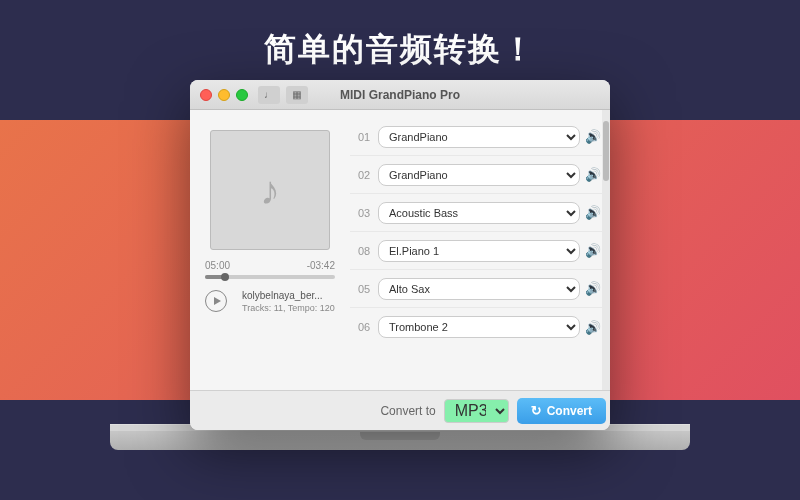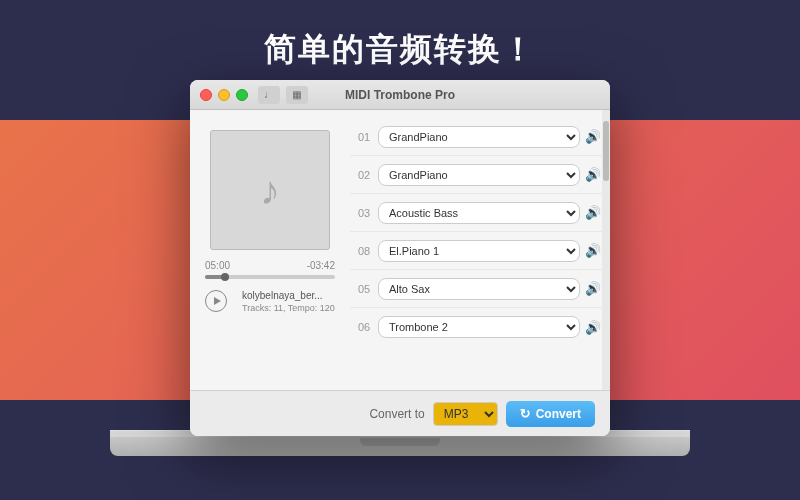--- a/index.html
+++ b/index.html
@@ -289,39 +289,39 @@
       border-radius: 3px;
       margin: 1px auto;
       position: relative;
       top: 10px;
     }
 
     
     .bottom-bar {
       background: #ebebeb;
       border-top: 1px solid #d0d0d0;
-      height: 46px;
+      height: 40px;
       display: flex;
       align-items: center;
       justify-content: flex-end;
-      padding: 0 15px;
+      padding: 0 4px;
       gap: 8px;
     }
 
     .convert-label {
       font-size: 12px;
       color: #666;
     }
 
     .format-select {
       height: 24px;
-      font-size: 12px;
+      font-size: 16px;
       border: 1px solid #ccc;
       border-radius: 4px;
-      background: #eab308;
+      background: #86efac;
       padding: 0 6px;
       color: #333;
       cursor: pointer;
       width: 65px;
     }
 
     .convert-btn {
       height: 26px;
       padding: 0 14px;
       background: linear-gradient(to bottom, #5bbcf7, #3a9ee8);
@@ -385,21 +385,21 @@
     <div class="title-bar">
       <div class="traffic-lights">
         <div class="traffic-light tl-red"></div>
         <div class="traffic-light tl-yellow"></div>
         <div class="traffic-light tl-green"></div>
       </div>
       <div class="toolbar-icons">
         <div class="toolbar-icon">♩</div>
         <div class="toolbar-icon">▦</div>
       </div>
-      <span class="window-title">MIDI Trombone Pro</span>
+      <span class="window-title">MIDI GrandPiano Pro</span>
     </div>
 
     <div class="window-content">
 
       <div class="left-panel">
         <div class="album-art">
           <span class="music-note-icon">♪</span>
         </div>
 
         <div class="time-row">

